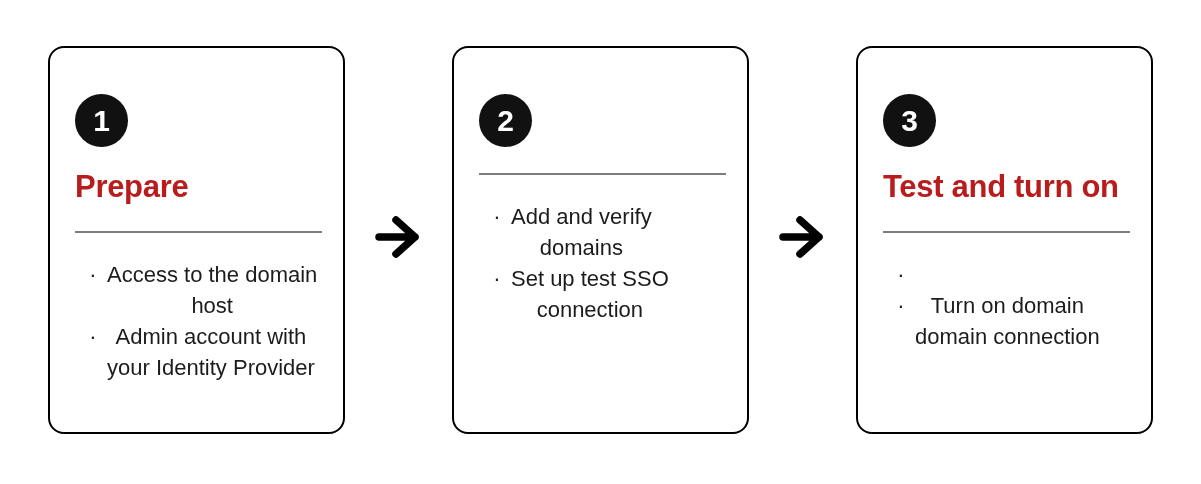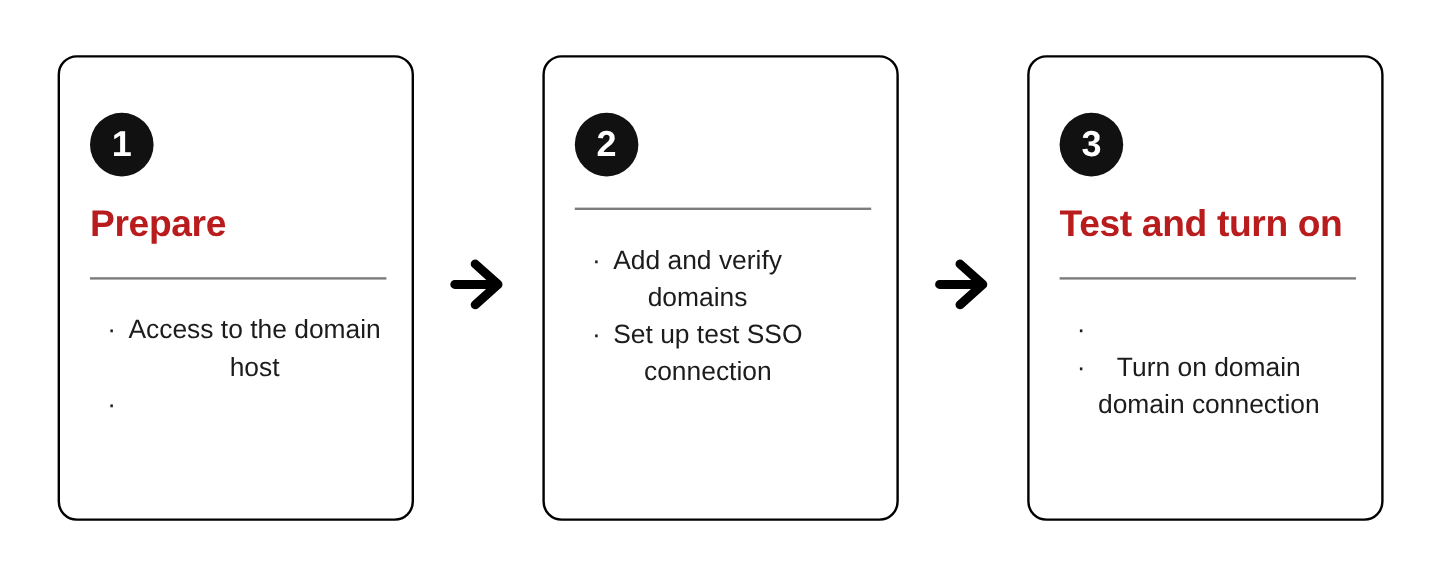--- a/index.html
+++ b/index.html
@@ -99,20 +99,22 @@
     <h2 class="card-title">Prepare</h2>
     <div class="divider"></div>
     <ul class="checklist">
       <li>
         <span class="bullet">·</span>
         <span class="item-text">Access to the domain
 host</span>
       </li>
       <li>
         <span class="bullet">·</span>
+        <span class="item-text">Admin account with
+your Identity Provider</span>
       </li>
     </ul>
   </div>
 
   <div class="arrow-col">
     <svg width="50" height="50" viewBox="0 0 50 50" fill="none" xmlns="http://www.w3.org/2000/svg">
       <path d="M5 25 H41 M22 8 L41 25 L22 42" stroke="#000000" stroke-width="7.5" stroke-linecap="round" stroke-linejoin="round"></path>
     </svg>
   </div>
 

